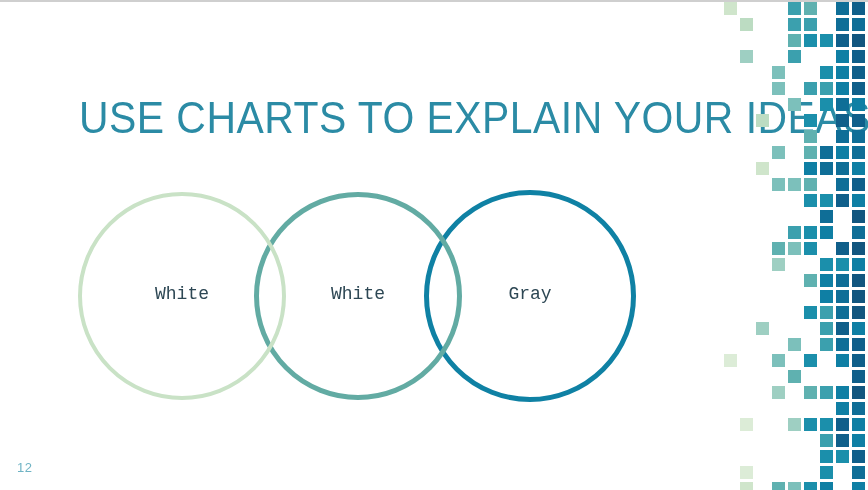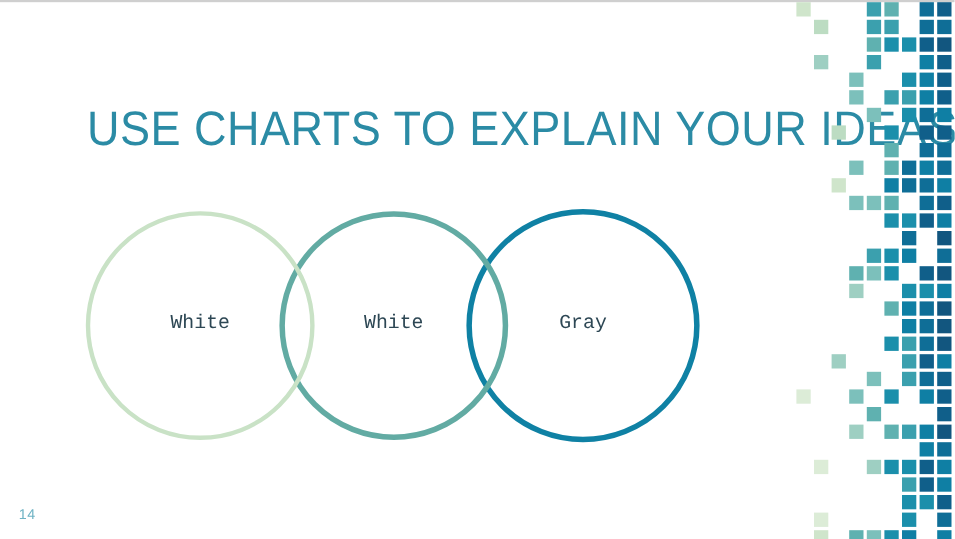--- a/index.html
+++ b/index.html
@@ -259,15 +259,15 @@
       <div class="mosaic-cell" style="left: 104px; top: 466px; width: 13px; height: 13px; background: rgb(27, 143, 171);"></div>
       <div class="mosaic-cell" style="left: 136px; top: 466px; width: 13px; height: 13px; background: rgb(15, 110, 151);"></div>
       <div class="mosaic-cell" style="left: 24px; top: 482px; width: 13px; height: 13px; background: rgb(207, 229, 203);"></div>
       <div class="mosaic-cell" style="left: 56px; top: 482px; width: 13px; height: 13px; background: rgb(95, 177, 176);"></div>
       <div class="mosaic-cell" style="left: 72px; top: 482px; width: 13px; height: 13px; background: rgb(124, 192, 187);"></div>
       <div class="mosaic-cell" style="left: 88px; top: 482px; width: 13px; height: 13px; background: rgb(27, 143, 171);"></div>
       <div class="mosaic-cell" style="left: 104px; top: 482px; width: 13px; height: 13px; background: rgb(15, 127, 164);"></div>
       <div class="mosaic-cell" style="left: 136px; top: 482px; width: 13px; height: 13px; background: rgb(15, 127, 164);"></div>
     </div>
 
-  <div class="page-number" style="color: rgb(111, 179, 196);">14</div>
+  <div class="page-number" style="color: rgb(111, 179, 196);">12</div>
 
 </div>
 
 </body></html>

